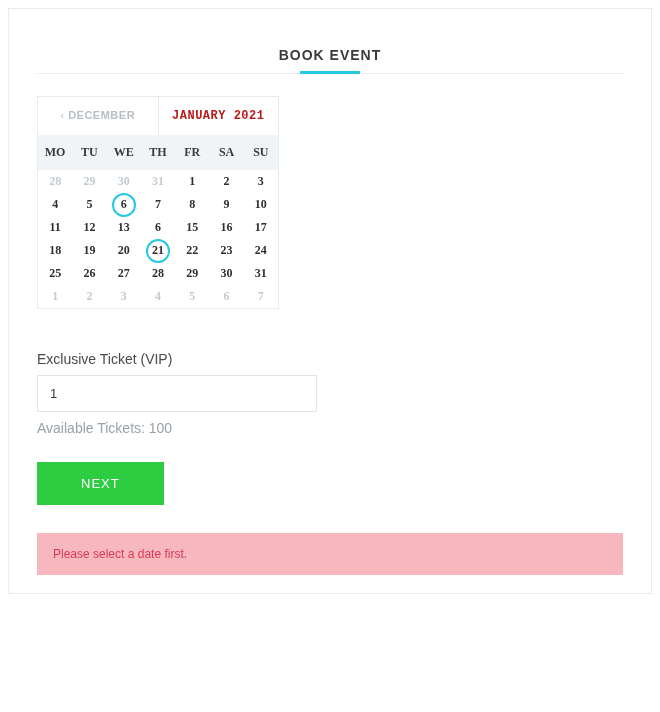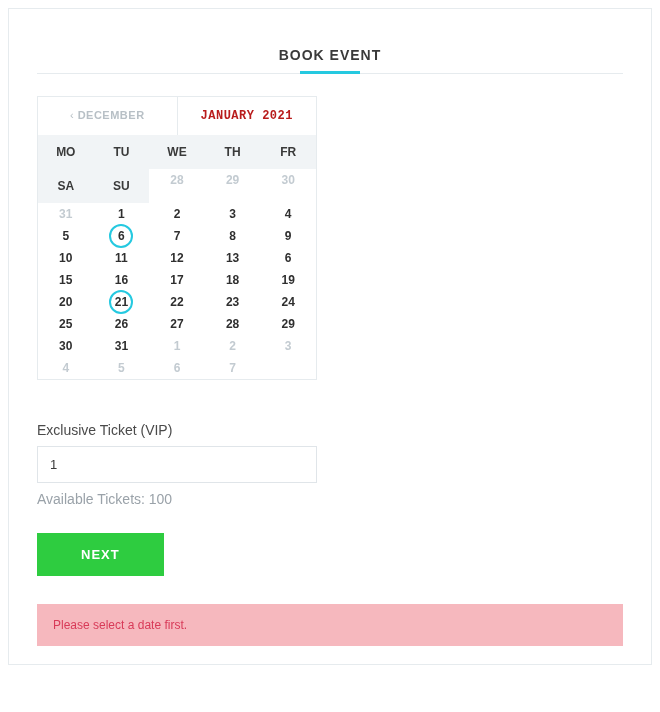--- a/index.html
+++ b/index.html
@@ -33,21 +33,21 @@
   .tab-underline {
     position: absolute;
     left: 50%;
     transform: translateX(-50%);
     bottom: -1px;
     width: 60px;
     height: 3px;
     background: #25c9e0;
   }
   .calendar {
-    width: 280px;
+    width: 242px;
     border: 1px solid #e6ebee;
     font-size: 12px;
     font-weight: 700;
     color: #3a3a3a;
   }
   .cal-header {
     display: flex;
   }
   .cal-nav, .cal-title {
     flex: 1;
@@ -59,22 +59,23 @@
   .cal-nav {
     color: #b8c0c6;
     border-right: 1px solid #e6ebee;
     cursor: pointer;
   }
   .cal-nav:last-child { border-right: none; border-left: 1px solid #e6ebee; }
   .cal-title { color: #b91c1c; font-size: 12px; white-space: nowrap; font-family: Liberation Mono, monospace; }
   .cal-arrow { display:inline-block; font-weight: 400; }
   .cal-grid {
     display: grid;
-    grid-template-columns: repeat(5, 1fr);
+    grid-template-columns: repeat(7, 1fr);
     text-align: center;
+    font-family: Liberation Serif, serif;
   }
   .dow {
     background: #f1f4f6;
     padding: 10px 0;
     color: #3a3a3a;
     font-size: 12px;
   }
   .day {
     padding: 4px 0;
     color: #2f2f2f;
@@ -99,21 +100,21 @@
     font-size: 13px;
     color: #3a3a3a;
     background: #fff;
   }
   .field-note { font-size: 14px; color: #9aa2a9; margin-top: 8px; }
   .next-btn {
     margin-top: 26px;
     display: inline-block;
     background: #2ecc40;
     color: #fff;
-    font-weight: 700;
+    font-weight: 400;
     letter-spacing: 1px;
     font-size: 13px;
     padding: 14px 44px;
     border: none;
     cursor: pointer;
   }
   .alert {
     margin-top: 28px;
     background: #f6b8be;
     color: #d83a58;

